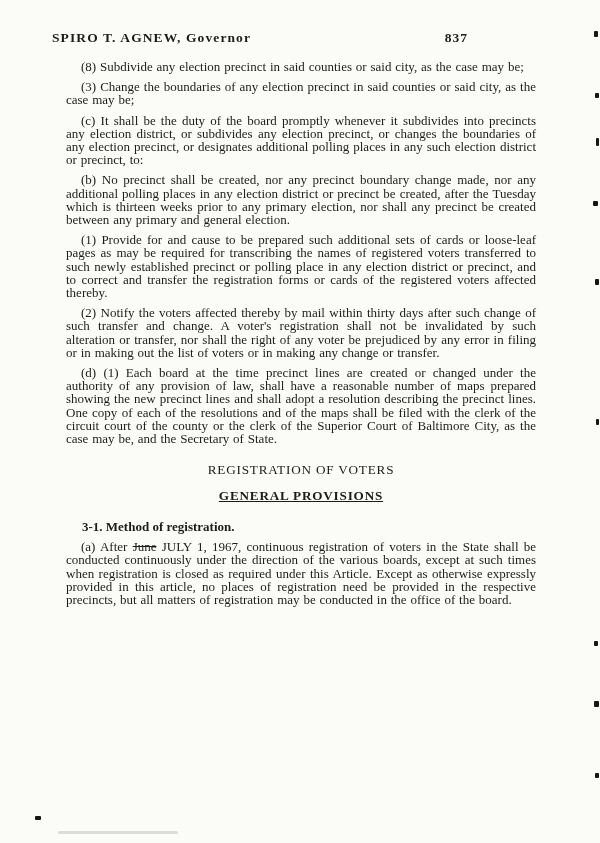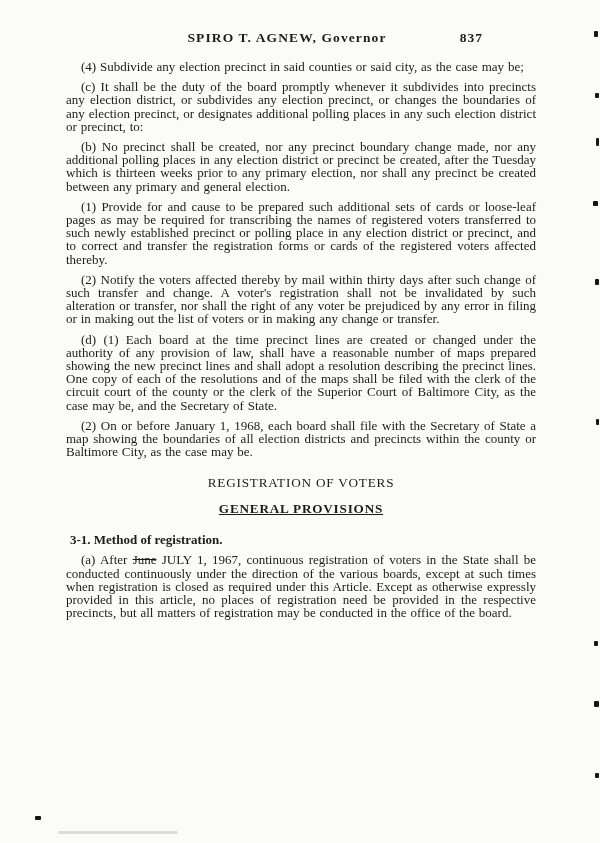--- a/index.html
+++ b/index.html
@@ -16,34 +16,33 @@
     overflow: hidden;
   }
   .page {
     position: absolute;
     inset: 0;
     padding: 30px 64px 0 66px;
     box-sizing: border-box;
   }
   .header {
     position: relative;
-    text-align: center;
     font-weight: bold;
     font-size: 13.5px;
     letter-spacing: 1.1px;
     margin-bottom: 14px;
     white-space: nowrap;
   }
   .header-title {
     position: relative;
     left: -14px;
   }
   .page-number {
     position: absolute;
-    right: 53px;
+    right: 68px;
     top: 0;
     letter-spacing: 1px;
   }
   .para {
     margin: 0 0 7px 0;
     font-size: 13px;
     line-height: 13.2px;
     text-align: justify;
     text-indent: 15px;
     word-spacing: 0.6px;
@@ -56,21 +55,21 @@
     margin: 17px 0 0 0;
   }
   .h-center.bold {
     font-weight: bold;
     margin-top: 10px;
     text-decoration: underline;
   }
   .method-heading {
     font-weight: bold;
     font-size: 13px;
-    margin: 15px 0 5px 4px;
+    margin: 15px 0 5px 16px;
     text-indent: 0;
     text-align: left;
   }
   .struck {
     text-decoration: line-through;
   }
   .artifact {
     position: absolute;
     background: #161616;
     border-radius: 1px;
@@ -98,27 +97,27 @@
 </head>
 <body>
 
 <div class="page">
 
   <div class="header">
     <span class="header-title">SPIRO T. AGNEW, Governor</span>
     <span class="page-number">837</span>
   </div>
 
-  <p class="para">(4)  Subdivide any election precinct in said counties or said city, as the case may be;</p>
+  <p class="para">(8)  Subdivide any election precinct in said counties or said city, as the case may be;</p>
+  <p class="para">(3)  Change the boundaries of any election precinct in said counties or said city, as the case may be;</p>
   <p class="para">(c)  It shall be the duty of the board promptly whenever it subdivides into precincts any election district, or subdivides any election precinct, or changes the boundaries of any election precinct, or designates additional polling places in any such election district or precinct, to:</p>
   <p class="para">(b)  No precinct shall be created, nor any precinct boundary change made, nor any additional polling places in any election district or precinct be created, after the Tuesday which is thirteen weeks prior to any primary election, nor shall any precinct be created between any primary and general election.</p>
   <p class="para">(1)  Provide for and cause to be prepared such additional sets of cards or loose-leaf pages as may be required for transcribing the names of registered voters transferred to such newly established precinct or polling place in any election district or precinct, and to correct and transfer the registration forms or cards of the registered voters affected thereby.</p>
   <p class="para">(2)  Notify the voters affected thereby by mail within thirty days after such change of such transfer and change.  A voter's registration shall not be invalidated by such alteration or transfer, nor shall the right of any voter be prejudiced by any error in filing or in making out the list of voters or in making any change or transfer.</p>
   <p class="para">(d) (1)  Each board at the time precinct lines are created or changed under the authority of any provision of law, shall have a reasonable number of maps prepared showing the new precinct lines and shall adopt a resolution describing the precinct lines.  One copy of each of the resolutions and of the maps shall be filed with the clerk of the circuit court of the county or the clerk of the Superior Court of Baltimore City, as the case may be, and the Secretary of State.</p>
-  <p class="para">(2)  On or before January 1, 1968, each board shall file with the Secretary of State a map showing the boundaries of all election districts and precincts within the county or Baltimore City, as the case may be.</p>
 
   <h2 class="h-center">REGISTRATION OF VOTERS</h2>
   <h3 class="h-center bold">GENERAL PROVISIONS</h3>
 
   <p class="method-heading">3-1.  Method of registration.</p>
 
   <p class="para"><span>(a)  After </span><span class="struck">June</span><span> JULY 1, 1967, continuous registration of voters in the State shall be conducted continuously under the direction of the various boards, except at such times when registration is closed as required under this Article.  Except as otherwise expressly provided in this article, no places of registration need be provided in the respective precincts, but all matters of registration may be conducted in the office of the board.</span></p>
 
 </div>
 

